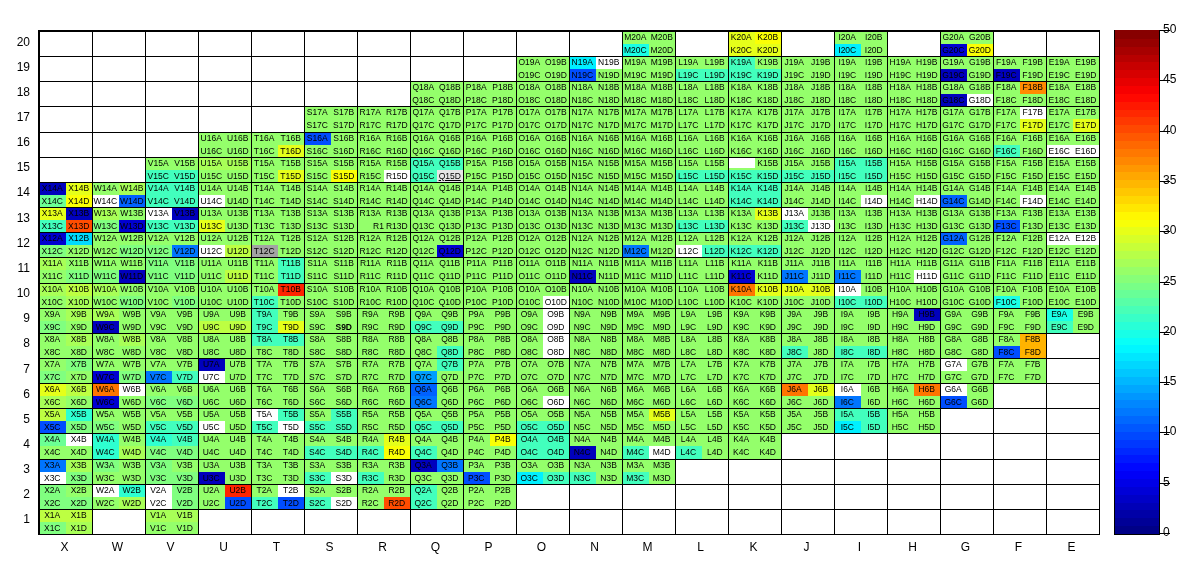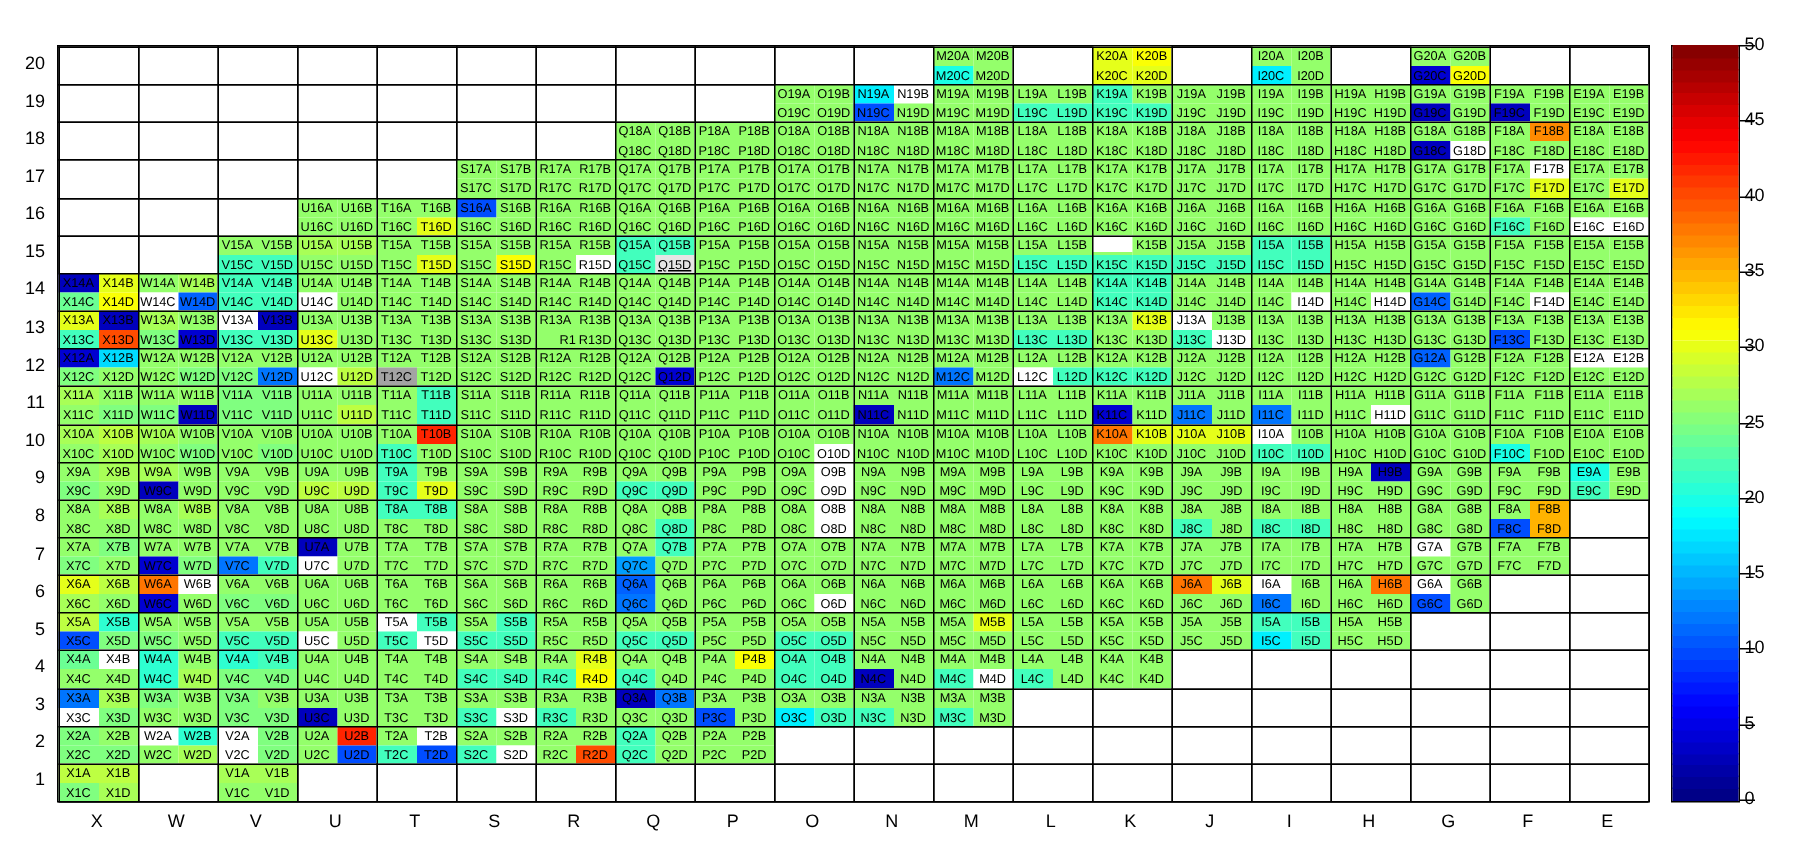--- a/index.html
+++ b/index.html
@@ -1175,21 +1175,21 @@
       <div class="cell" style="left: 212px; top: 277px; width: 53px; height: 25px; border: none;">
         <div class="sub" style="left: 0px; top: 0px; width: 50%; height: 50%; background: rgb(66, 255, 189);">T9A</div>
         <div class="sub" style="left: 50%; top: 0px; width: 50%; height: 50%; background: rgb(148, 255, 107);">T9B</div>
         <div class="sub" style="left: 0px; top: 50%; width: 50%; height: 50%; background: rgb(66, 255, 189);">T9C</div>
         <div class="sub" style="left: 50%; top: 50%; width: 50%; height: 50%; background: rgb(229, 255, 26);">T9D</div>
       </div>
       <div class="cell" style="left: 265px; top: 277px; width: 53px; height: 25px; border: none;">
         <div class="sub" style="left: 0px; top: 0px; width: 50%; height: 50%; background: rgb(148, 255, 107);">S9A</div>
         <div class="sub" style="left: 50%; top: 0px; width: 50%; height: 50%; background: rgb(148, 255, 107);">S9B</div>
         <div class="sub" style="left: 0px; top: 50%; width: 50%; height: 50%; background: rgb(148, 255, 107);">S9C</div>
-        <div class="sub" style="left: 50%; top: 50%; width: 50%; height: 50%; background: rgb(148, 255, 107);">S9D</div>
+        <div class="sub" style="left: 50%; top: 50%; width: 50%; height: 50%; background: rgb(148, 255, 107); font-weight: bold;">S9D</div>
       </div>
       <div class="cell" style="left: 318px; top: 277px; width: 53px; height: 25px; border: none;">
         <div class="sub" style="left: 0px; top: 0px; width: 50%; height: 50%; background: rgb(148, 255, 107);">R9A</div>
         <div class="sub" style="left: 50%; top: 0px; width: 50%; height: 50%; background: rgb(148, 255, 107);">R9B</div>
         <div class="sub" style="left: 0px; top: 50%; width: 50%; height: 50%; background: rgb(148, 255, 107);">R9C</div>
         <div class="sub" style="left: 50%; top: 50%; width: 50%; height: 50%; background: rgb(148, 255, 107);">R9D</div>
       </div>
       <div class="cell" style="left: 371px; top: 277px; width: 53px; height: 25px; border: none;">
         <div class="sub" style="left: 0px; top: 0px; width: 50%; height: 50%; background: rgb(148, 255, 107);">Q9A</div>
         <div class="sub" style="left: 50%; top: 0px; width: 50%; height: 50%; background: rgb(148, 255, 107);">Q9B</div>

